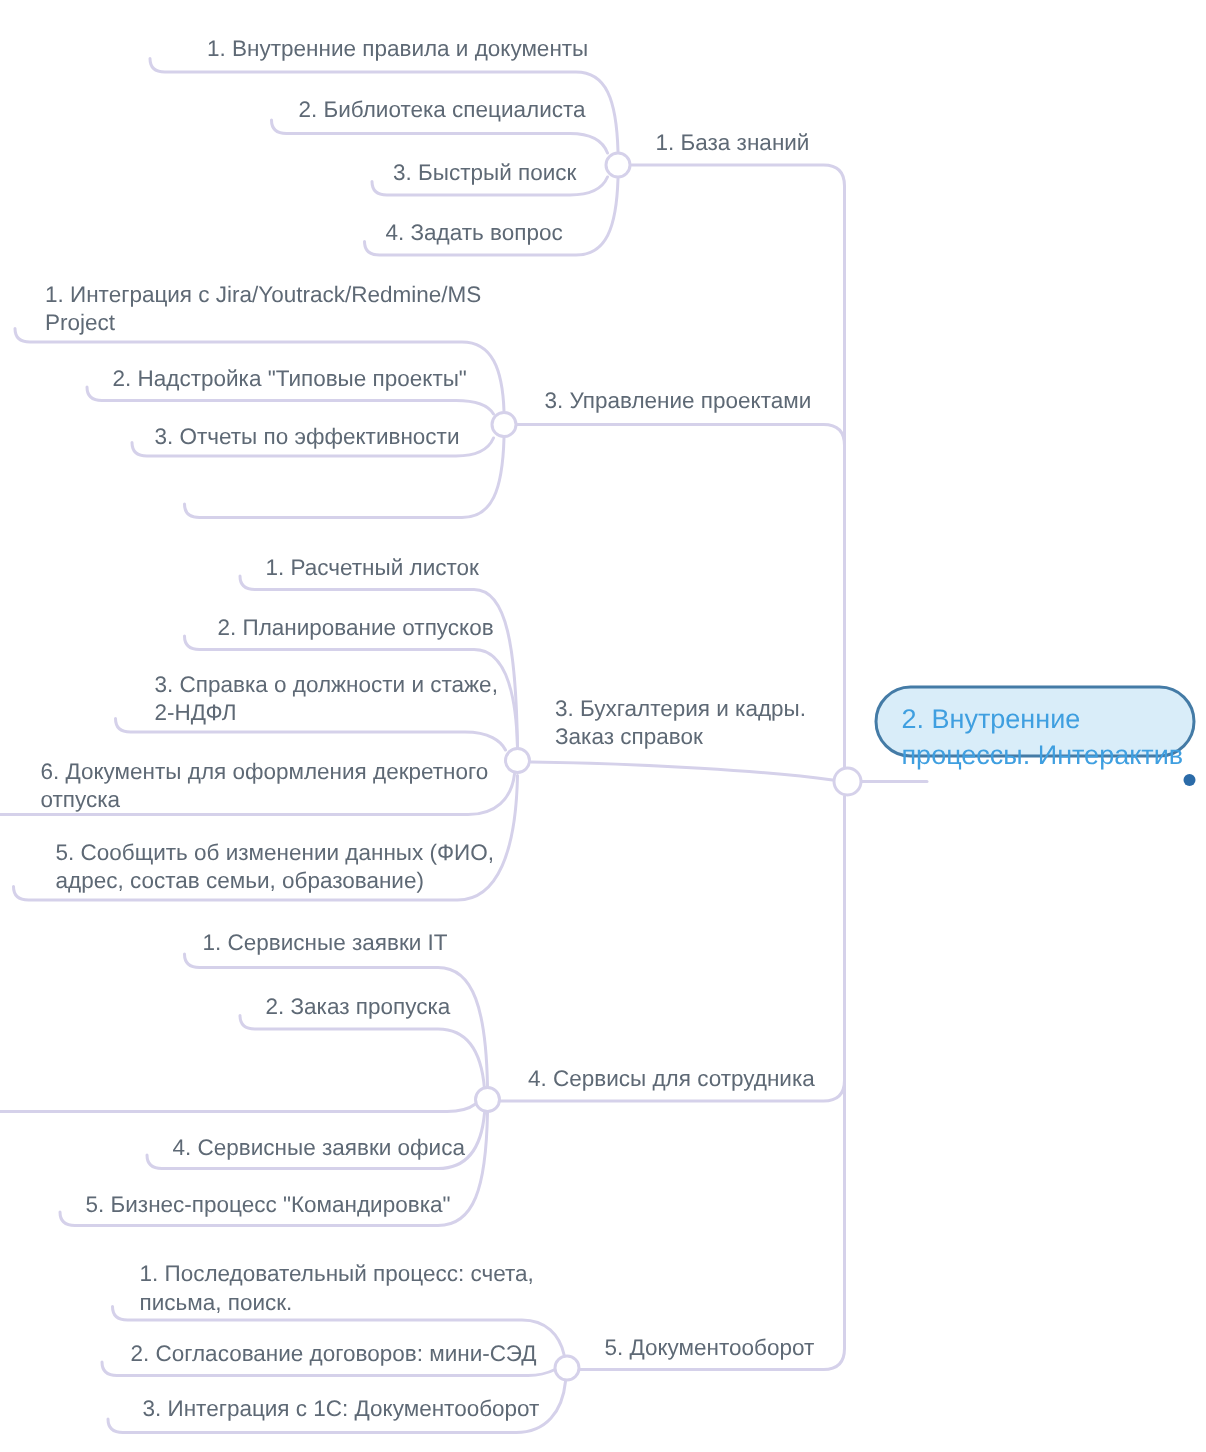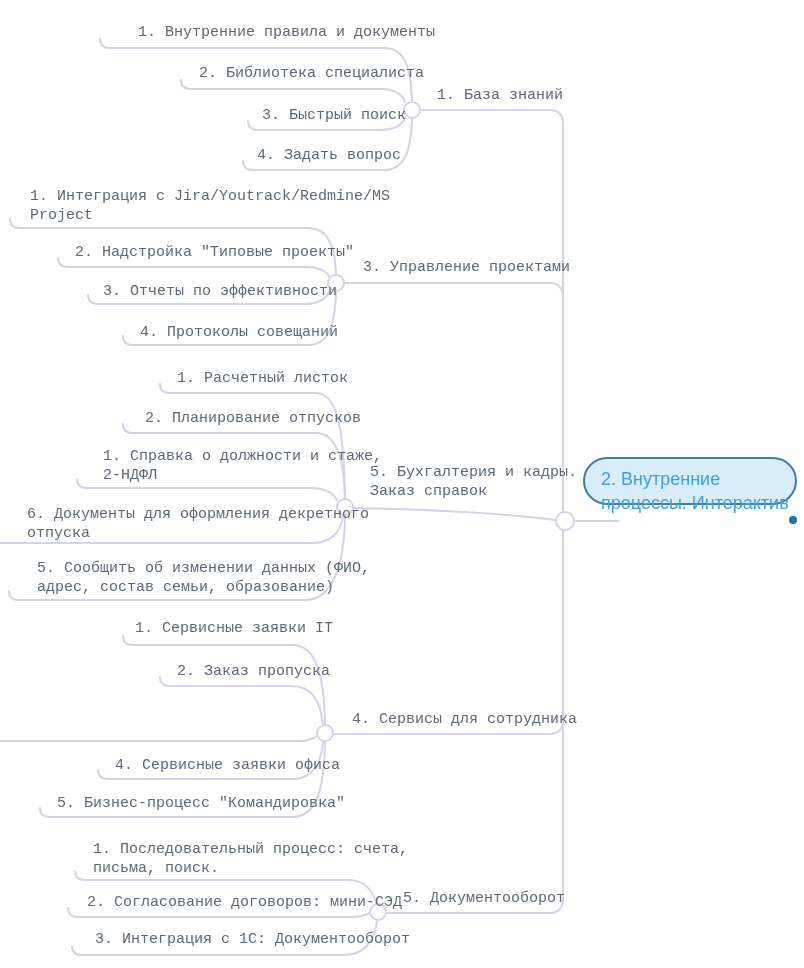--- a/index.html
+++ b/index.html
@@ -12,21 +12,20 @@
   }
   .canvas{position:absolute;left:0;top:0;width:804px;height:968px;}
   svg.wires{position:absolute;left:0;top:0;width:804px;height:968px;}
   .node{
     position:absolute;
     color:var(--label-text,#5e6975);
     font-size:15px;
     line-height:19px;
     white-space:nowrap;
     cursor:default;
-    font-family:Liberation Mono, monospace;
   }
   .node .ln{white-space:nowrap;}
   .root-node{
     position:absolute;
     left:583px;top:457px;
     width:214px;height:48px;
     box-sizing:border-box;
     background:var(--root-fill,#d9edf9);
     border:2px solid var(--root-border,#447ba6);
     border-radius:30px;
@@ -114,36 +113,33 @@
   <div class="node" style="left:30px;top:187px">
     <div class="ln">1. Интеграция с Jira/Youtrack/Redmine/MS</div>
     <div class="ln">Project</div>
   </div>
   <div class="node" style="left:75px;top:243px">
       <div class="ln">2. Надстройка "Типовые проекты"</div>
     </div>
   <div class="node" style="left:103px;top:282px">
       <div class="ln">3. Отчеты по эффективности</div>
     </div>
-  <div class="node" style="left:140px;top:323px">
-      <div class="ln">4. Протоколы совещаний</div>
-    </div>
 
   <div class="node" style="left:370px;top:463px">
-    <div class="ln">5. Бухгалтерия и кадры.</div>
+    <div class="ln">3. Бухгалтерия и кадры.</div>
     <div class="ln">Заказ справок</div>
   </div>
   <div class="node" style="left:177px;top:369px">
       <div class="ln">1. Расчетный листок</div>
     </div>
   <div class="node" style="left:145px;top:409px">
       <div class="ln">2. Планирование отпусков</div>
     </div>
   <div class="node" style="left:103px;top:447px">
-    <div class="ln">1. Справка о должности и стаже,</div>
+    <div class="ln">3. Справка о должности и стаже,</div>
     <div class="ln">2-НДФЛ</div>
   </div>
   <div class="node" style="left:27px;top:505px">
     <div class="ln">6. Документы для оформления декретного</div>
     <div class="ln">отпуска</div>
   </div>
   <div class="node" style="left:37px;top:559px">
     <div class="ln">5. Сообщить об изменении данных (ФИО,</div>
     <div class="ln">адрес, состав семьи, образование)</div>
   </div>

